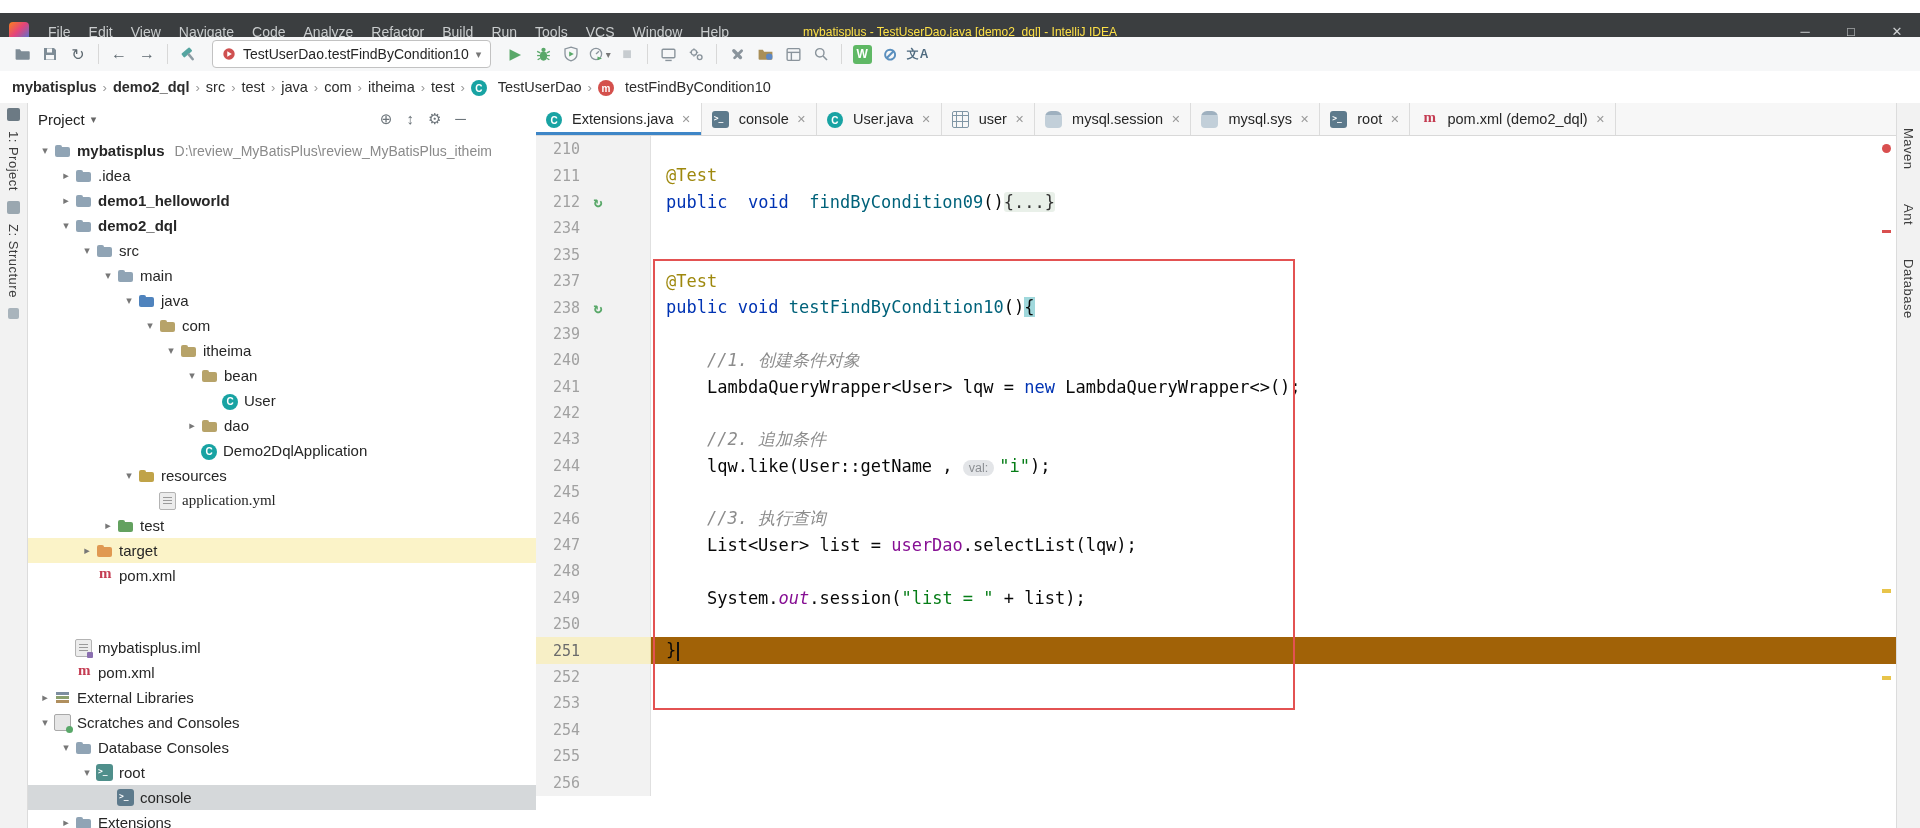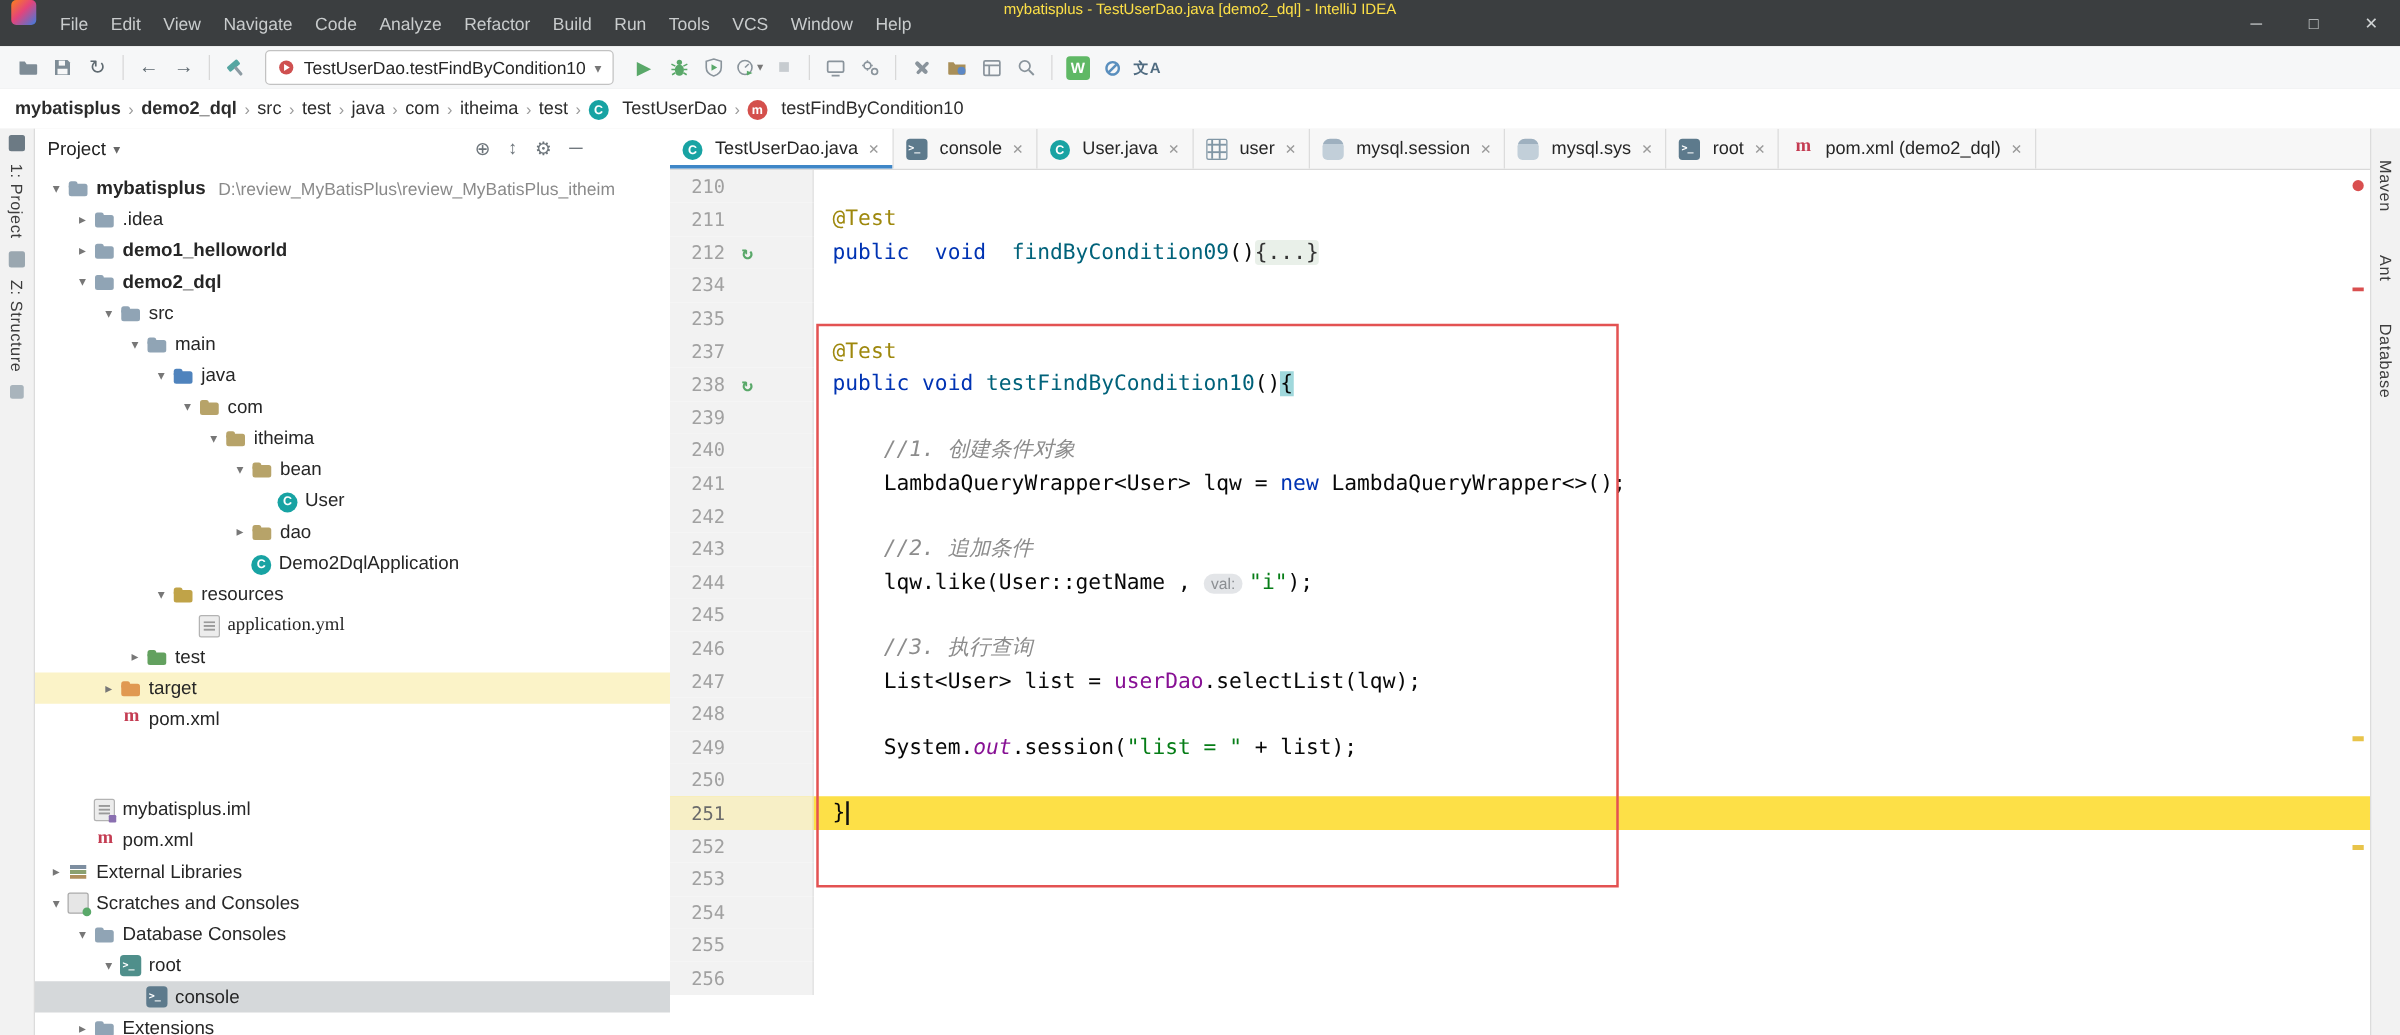--- a/index.html
+++ b/index.html
@@ -1,20 +1,20 @@
 <!DOCTYPE html>
 <html><head>
 <meta charset="utf-8">
 <style>
   html,body{margin:0;padding:0}
   body{width:1920px;height:828px;overflow:hidden;position:relative;background:#fff;
        font-family:"Liberation Sans",sans-serif;color:#1e1e1e;-webkit-font-smoothing:antialiased}
 
   
-  .titlebar{position:absolute;top:0;left:0;right:0;height:37px;background:#3b3e40;display:flex;}
+  .titlebar{position:absolute;top:13px;left:0;right:0;height:37px;background:#3b3e40;display:flex;align-items:center}
   .logo{width:20px;height:20px;margin:0 10px 0 9px;border-radius:4px;flex:none;
         background:linear-gradient(135deg,#fc801d,#e4447b 45%,#3a7de0)}
   .menu-item{padding:0 9px;font-size:14px;color:#c9cccd;height:37px;display:flex;align-items:center;cursor:default}
   .win-title{position:absolute;left:50%;transform:translateX(-50%);font-size:12px;color:#fde047;white-space:nowrap}
   .win-controls{margin-left:auto;display:flex;height:37px}
   .win-btn{width:46px;display:flex;align-items:center;justify-content:center;color:#cfd2d3;font-size:13px}
 
   
   .toolbar{position:absolute;top:37px;left:0;right:0;height:34px;background:#f6f7f8;border-bottom:1px solid #d8d8d8;
            display:flex;align-items:center;padding-left:8px}
@@ -105,21 +105,21 @@
   .tabbar{height:32px;flex:none;background:#f7f7f7;border-bottom:1px solid #d9d9d9;display:flex;align-items:stretch;overflow:hidden}
   .tab{display:flex;align-items:center;gap:4px;padding:0 10px;font-size:14.5px;color:#262626;border-right:1px solid #dcdcdc;white-space:nowrap}
   .tab.sel{background:#fff;box-shadow:inset 0 -3px 0 #3e86c7}
   .tab .close{color:#9a9a9a;font-size:11px;margin-left:4px}
   .editor{flex:1;position:relative;overflow:hidden;font-family:"DejaVu Sans Mono",monospace;font-size:17px}
   .line{display:flex;height:26.4px;align-items:center}
   .gutter{width:114px;flex:none;height:100%;background:#f2f2f2;border-right:1px solid #e0e0e0;display:flex;align-items:center}
   .lnum{width:44px;text-align:right;color:#a1a1a1;font-size:15px}
   .gico{width:36px;text-align:center;font-size:15px;color:#59a869;font-weight:bold}
   .code{flex:1;padding-left:15px;white-space:pre;line-height:26.4px}
-  .line.cur{background:#fde047}
+  .line.cur{background:#a16207}
   .line.cur .gutter{background:#f7efc6;border-right-color:#e8dfae}
   .line.cur .lnum{color:#6b6b6b}
   .seg.kw{color:#0033b3}
   .seg.ann{color:#9e880d}
   .seg.cmt{color:#8c8c8c;font-style:italic}
   .seg.str{color:#067d17}
   .seg.fld{color:#871094}
   .seg.sfld{color:#871094;font-style:italic}
   .seg.mdecl{color:#00627a}
   .seg.pl{color:#080808}
@@ -485,21 +485,21 @@
           <span class="ticon f folder"></span>
           <span class="tlabel">Scratches</span>
         </div>
       </div>
   </div>
 
   <div class="editor-wrap">
     <div class="tabbar" id="tabbar">
         <div class="tab sel">
           <span class="ticon class"></span>
-          <span>TestUserDao.java</span>
+          <span>Extensions.java</span>
           <span class="close">✕</span>
         </div>
         <div class="tab">
           <span class="ticon console"></span>
           <span>console</span>
           <span class="close">✕</span>
         </div>
         <div class="tab">
           <span class="ticon class"></span>
           <span>User.java</span>

